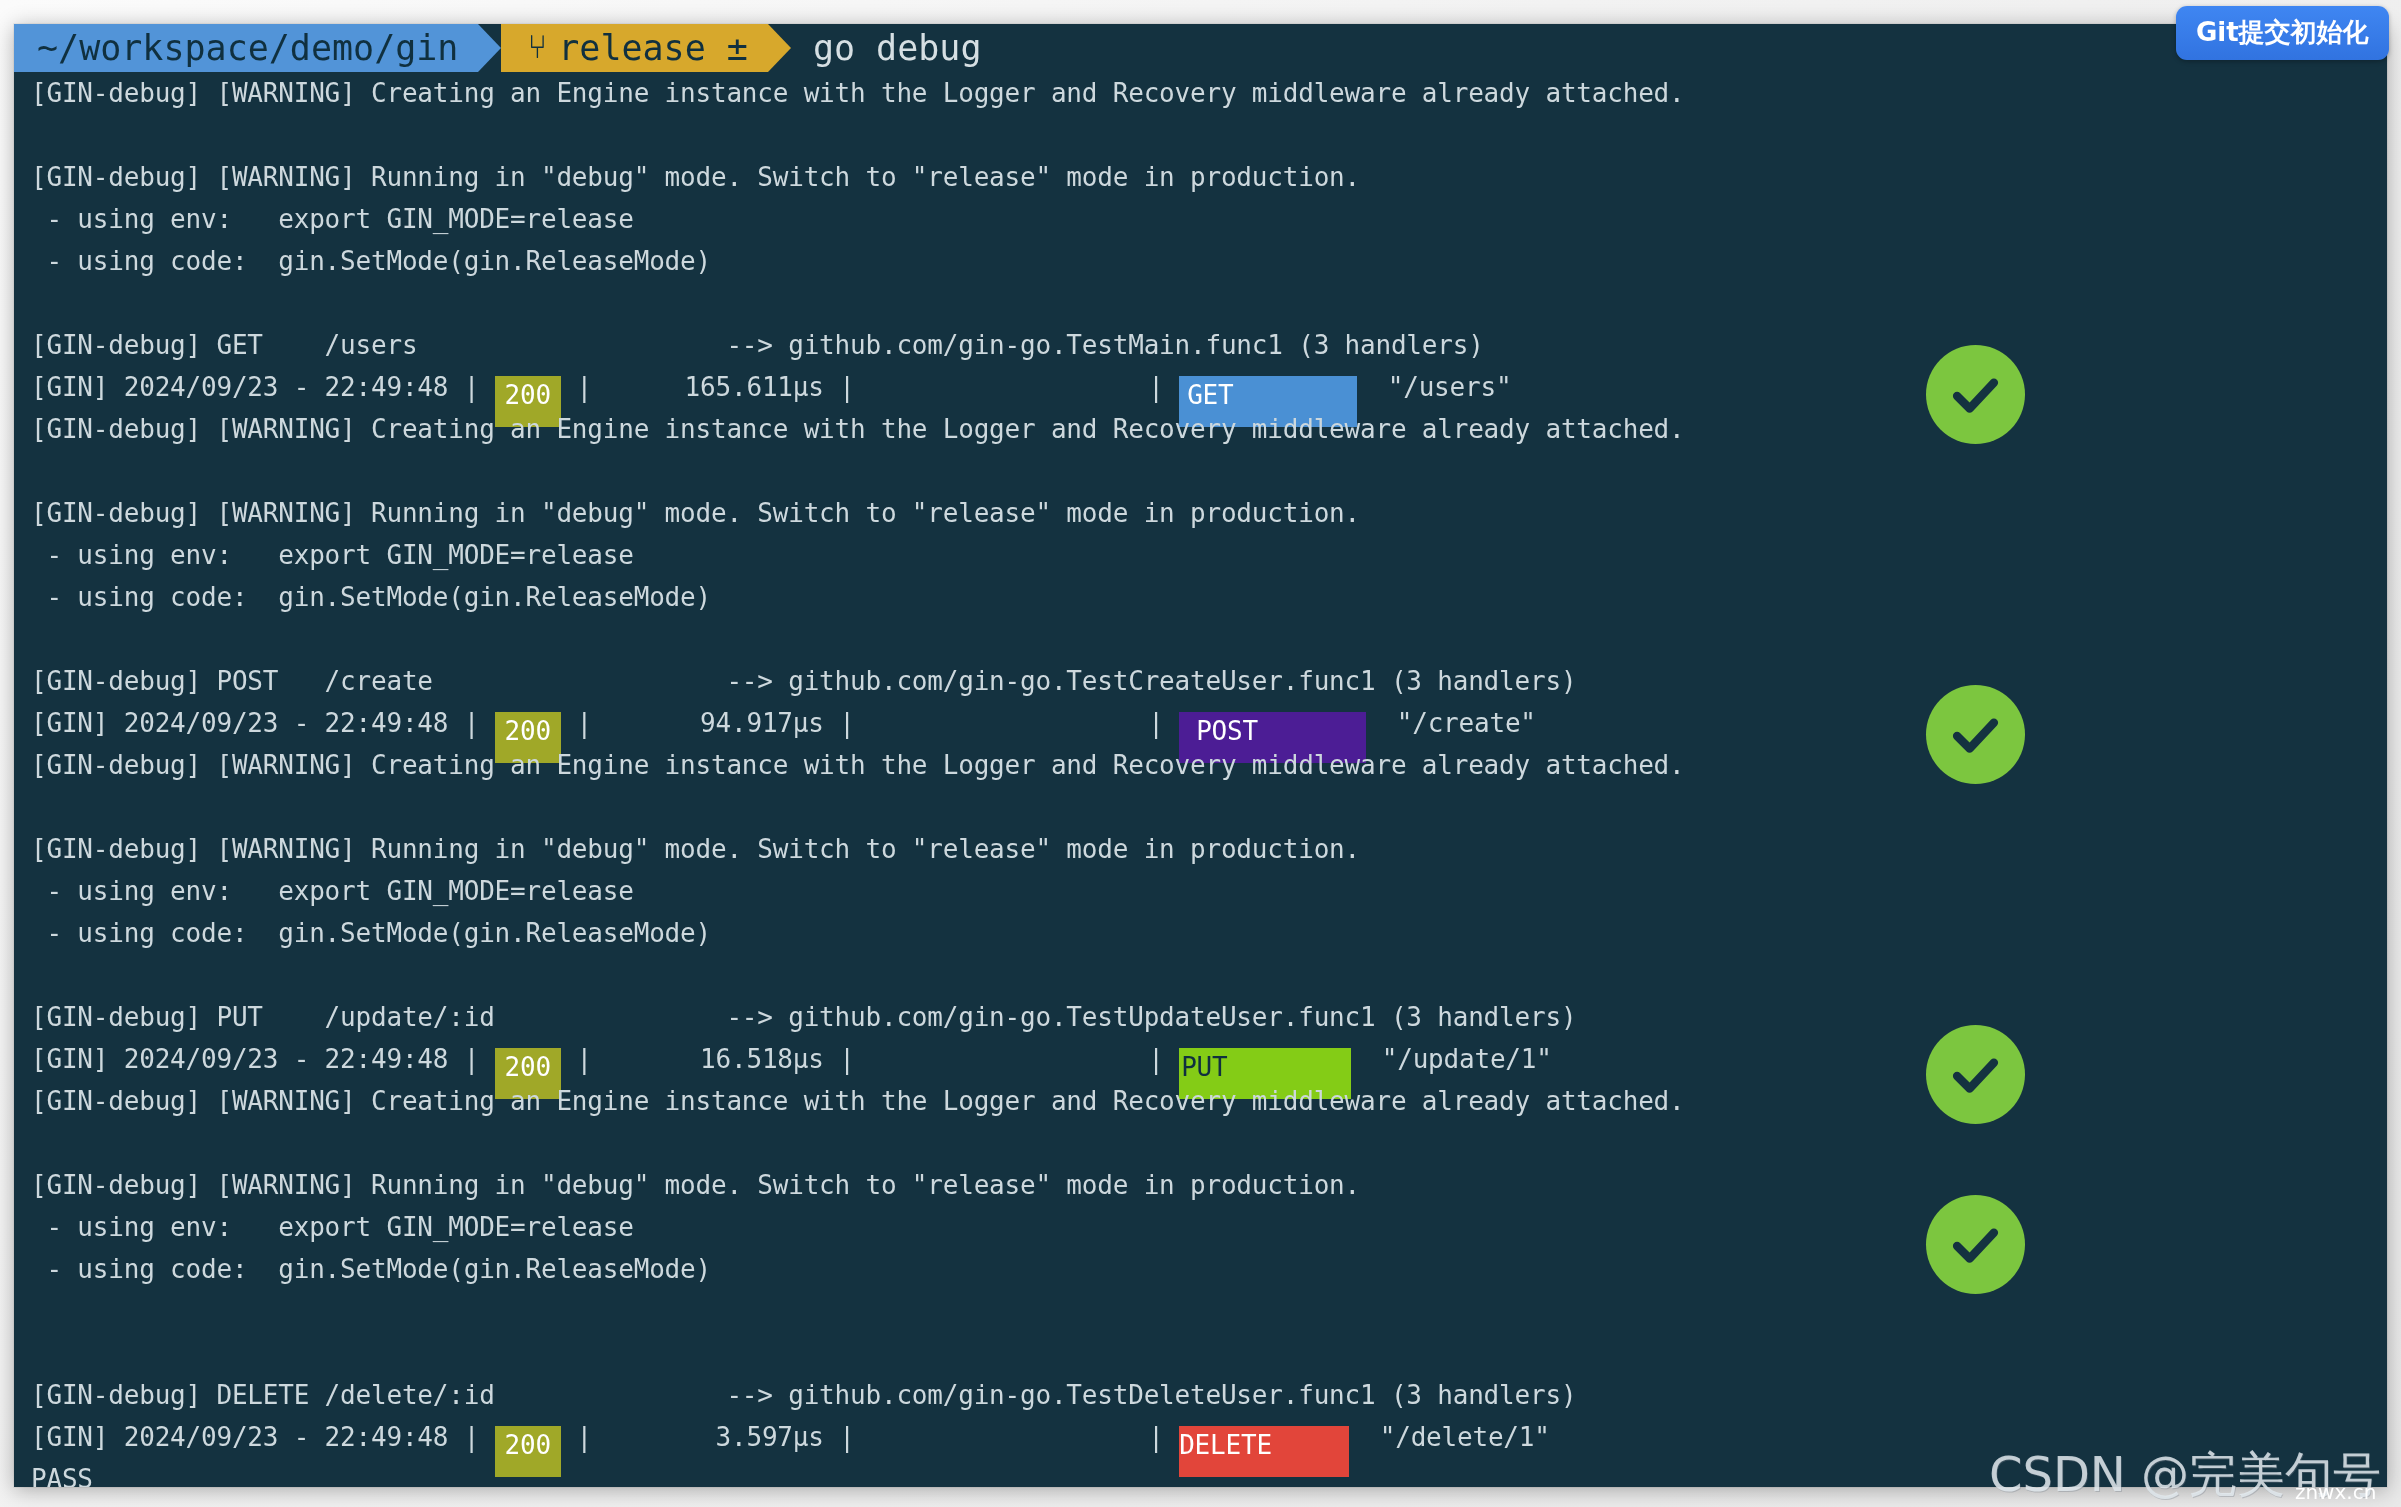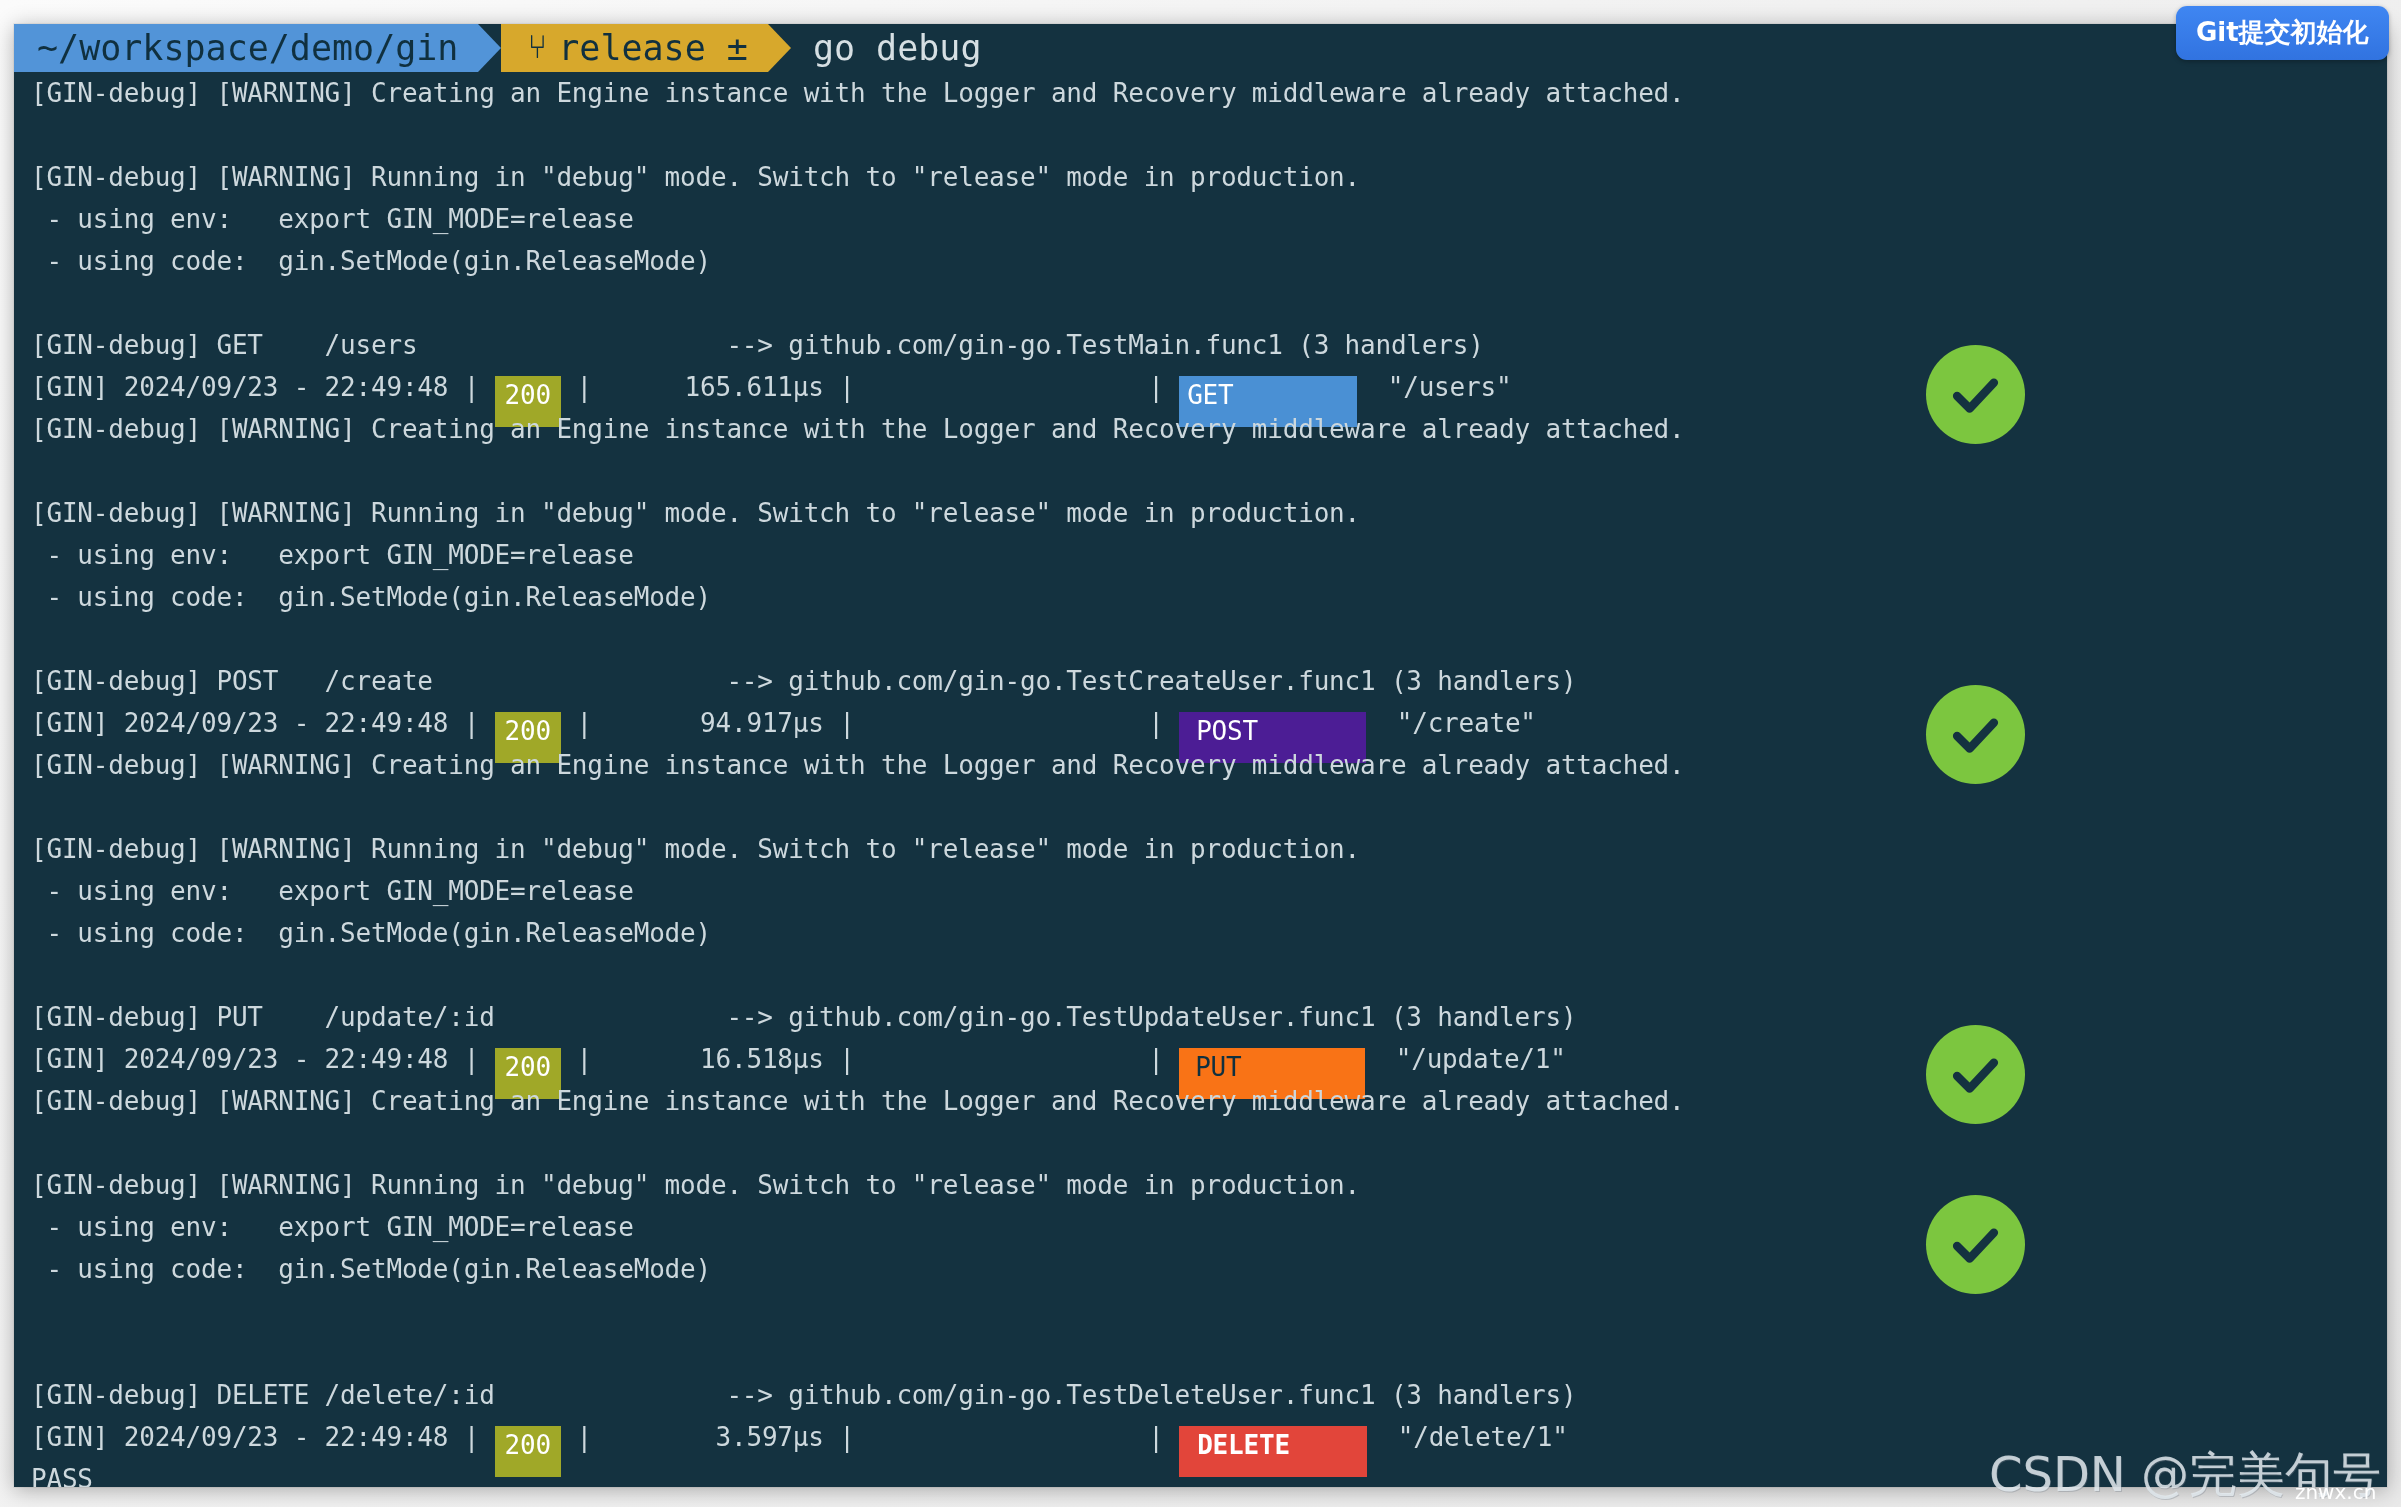--- a/index.html
+++ b/index.html
@@ -119,22 +119,22 @@
     display: inline-block;
     color: #ffffff;
     padding: 0 4.7px;
     line-height: 39px;
     height: 51px;
     vertical-align: -7.8px;
   }
   .chip-200   { background: #a0a828; min-width: 57px; text-align: center; }
   .chip-GET   { background: #4a90d4; min-width: 165px; text-align: left; padding-left: 8px; }
   .chip-POST  { background: #4c1d95; min-width: 165px; text-align: left; padding-left: 17px; }
-  .chip-PUT   { background: #f97316; color: #10303f; min-width: 165px; text-align: left; padding-left: 16px; }
-  .chip-DELETE{ background: #e2453a; min-width: 165px; text-align: left; padding-left: 18px; font-weight: bold; }
+  .chip-PUT   { background: #84cc16; color: #10303f; min-width: 165px; text-align: left; padding-left: 2px; }
+  .chip-DELETE{ background: #e2453a; min-width: 165px; text-align: left; padding-left: 0; }
 
   
   .check {
     position: absolute;
     width: 99px;
     height: 99px;
     border-radius: 50%;
     background: #7cc63f;
     display: flex;
     align-items: center;

